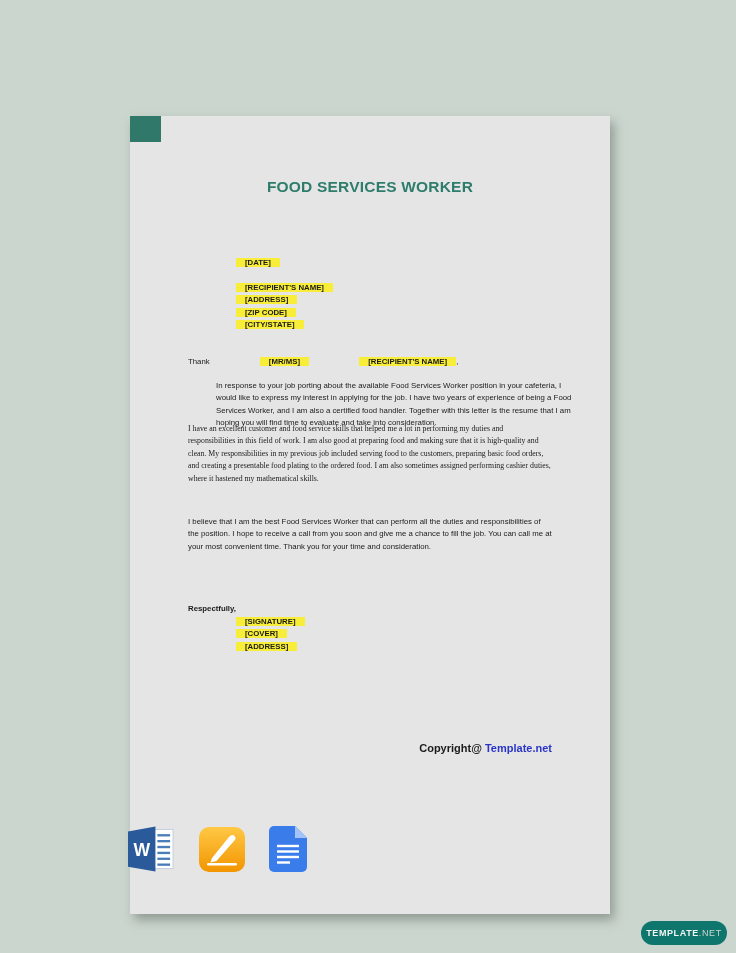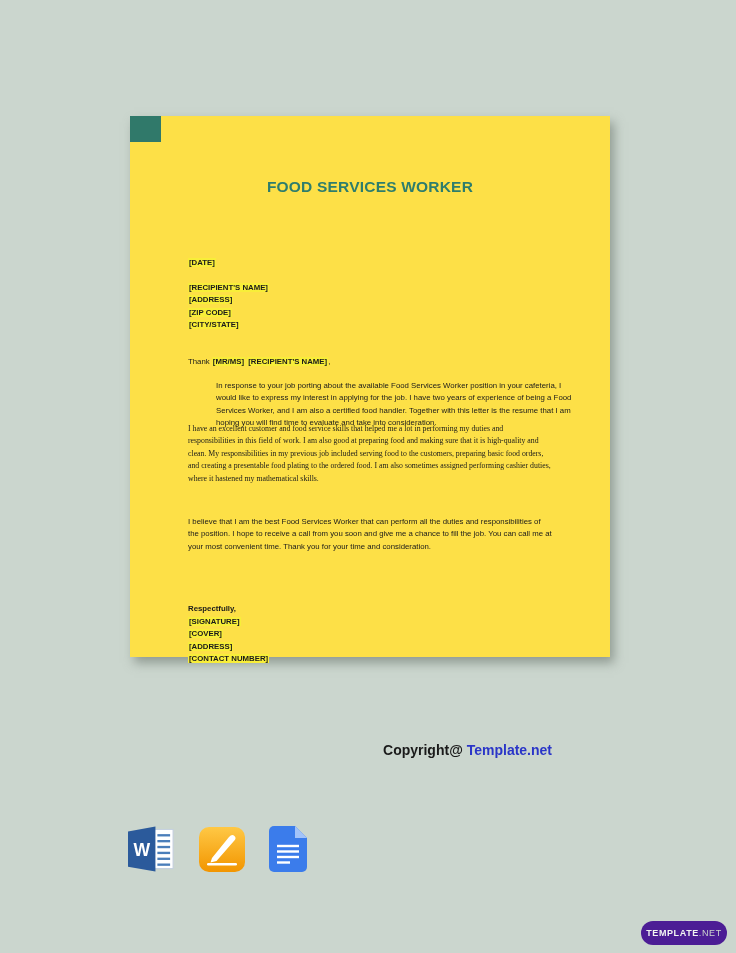--- a/index.html
+++ b/index.html
@@ -7,22 +7,22 @@
   body {
     position:relative;
     background:#cbd6ce;
     font-family:"Liberation Sans", sans-serif;
     overflow:hidden;
   }
 
   
   .paper {
     position:absolute; left:130px; top:116px;
-    width:480px; height:541px;
-    background:#fde047;
+    width:480px; height:798px;
+    background:#e5e5e5;
     box-shadow:4px 6px 10px rgba(96,108,99,.55);
   }
   .accent-bar {
     position:absolute; left:0; top:0;
     width:31px; height:26px;
     background:#30796a;
   }
   .doc-title {
     position:absolute; top:59px; left:0; width:100%;
     text-align:center;
@@ -31,53 +31,54 @@
     color:#2e7d6c; letter-spacing:.2px;
   }
 
   .blk {
     position:absolute; left:58px; width:364px;
     font-size:7.8px; line-height:12.4px; color:#1a1a1a;
   }
   .hl {
     background:#f8ee39;
     font-weight:bold;
-    padding:0 1px;
+    padding:0 9px;
+    margin-left:48px;
   }
   .ph-line { height:12.4px; }
 
   .blk-date        { top:141px; }
   .blk-recipient   { top:166px; }
   .blk-salutation  { top:240px; }
   .blk-para1       { top:264px;margin-left:28px; }
   .blk-para2       { top:307px;font-family:Liberation Serif, serif; }
   .blk-para3       { top:400px; }
   .blk-closing     { top:463px; font-weight:bold;margin-top:24px; }
   .blk-signature   { top:500px; }
 
   .blk-copyright {
     position:absolute; top:626px; left:58px; right:58px; width:auto;
     text-align:right;
-    font-size:14px; font-weight:bold; color:#1a1a1a;
+    font-size:11px; font-weight:bold; color:#1a1a1a;
   }
   .copy-link { color:#2a35c8; text-decoration:none; }
 
   
   .format-icons {
     position:absolute; left:128px; top:826px;
     display:flex; align-items:center; gap:24px;
   }
   .fmt-icon { display:block; cursor:pointer; }
   .fmt-icon svg { display:block; }
 
   
   .watermark {
     position:absolute; left:641px; top:921px;
     width:86px; height:24px;
-    background:#4c1d95;
+    background:#0f766e;
     border-radius:12px;
     display:flex; align-items:center; justify-content:center;
     font-size:9px; font-weight:bold; letter-spacing:.6px;
   }
   .wm-primary   { color:#f2f5f2; }
   .wm-secondary { color:#cdd5cd; font-weight:normal; }
 </style>
 </head>
 <body>
 
@@ -105,21 +106,20 @@
   <div class="blk blk-para1">In response to your job porting about the available Food Services Worker position in your cafeteria, I would like to express my interest in applying for the job. I have two years of experience of being a Food Services Worker, and I am also a certified food handler. Together with this letter is the resume that I am hoping you will find time to evaluate and take into consideration.</div>
   <div class="blk blk-para2">I have an excellent customer and food service skills that helped me a lot in performing my duties and responsibilities in this field of work. I am also good at preparing food and making sure that it is high-quality and clean. My responsibilities in my previous job included serving food to the customers, preparing basic food orders, and creating a presentable food plating to the ordered food. I am also sometimes assigned performing cashier duties, where it hastened my mathematical skills.</div>
   <div class="blk blk-para3">I believe that I am the best Food Services Worker that can perform all the duties and responsibilities of the position. I hope to receive a call from you soon and give me a chance to fill the job. You can call me at your most convenient time. Thank you for your time and consideration.</div>
 
   <div class="blk blk-closing">Respectfully,</div>
 
   <div class="blk blk-signature">
     <div class="ph-line"><span class="hl">[SIGNATURE]</span></div>
     <div class="ph-line"><span class="hl">[COVER]</span></div>
     <div class="ph-line"><span class="hl">[ADDRESS]</span></div>
-    <div class="ph-line"><span class="hl">[CONTACT NUMBER]</span></div>
   </div>
 
   <div class="blk-copyright"><span>Copyright@ </span><a href="#" class="copy-link">Template.net</a></div>
 </div>
 
 <div class="format-icons">
 
   <span class="fmt-icon">
     <svg width="47" height="46" viewBox="0 0 48 46">
       <rect x="19" y="3" width="27" height="40" fill="#ffffff" stroke="#c3cfdf" stroke-width="1"></rect>

